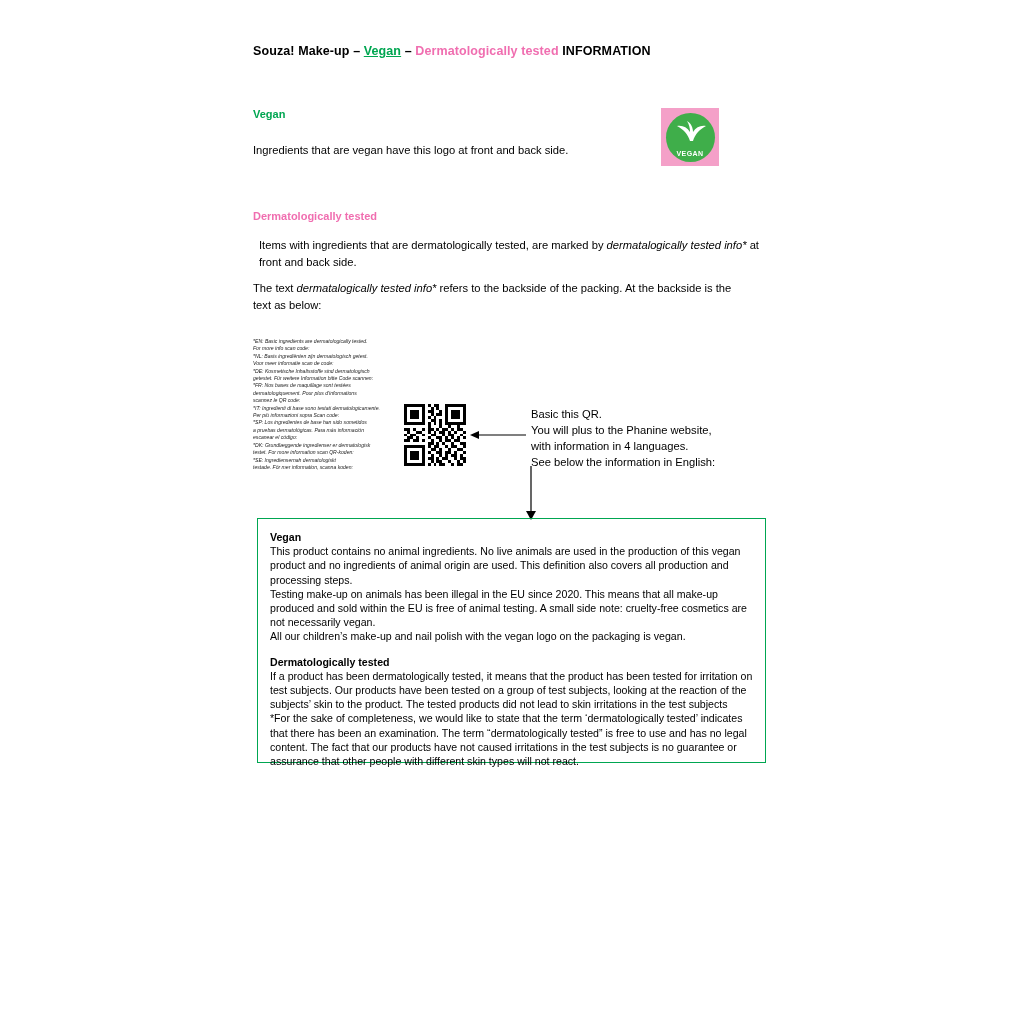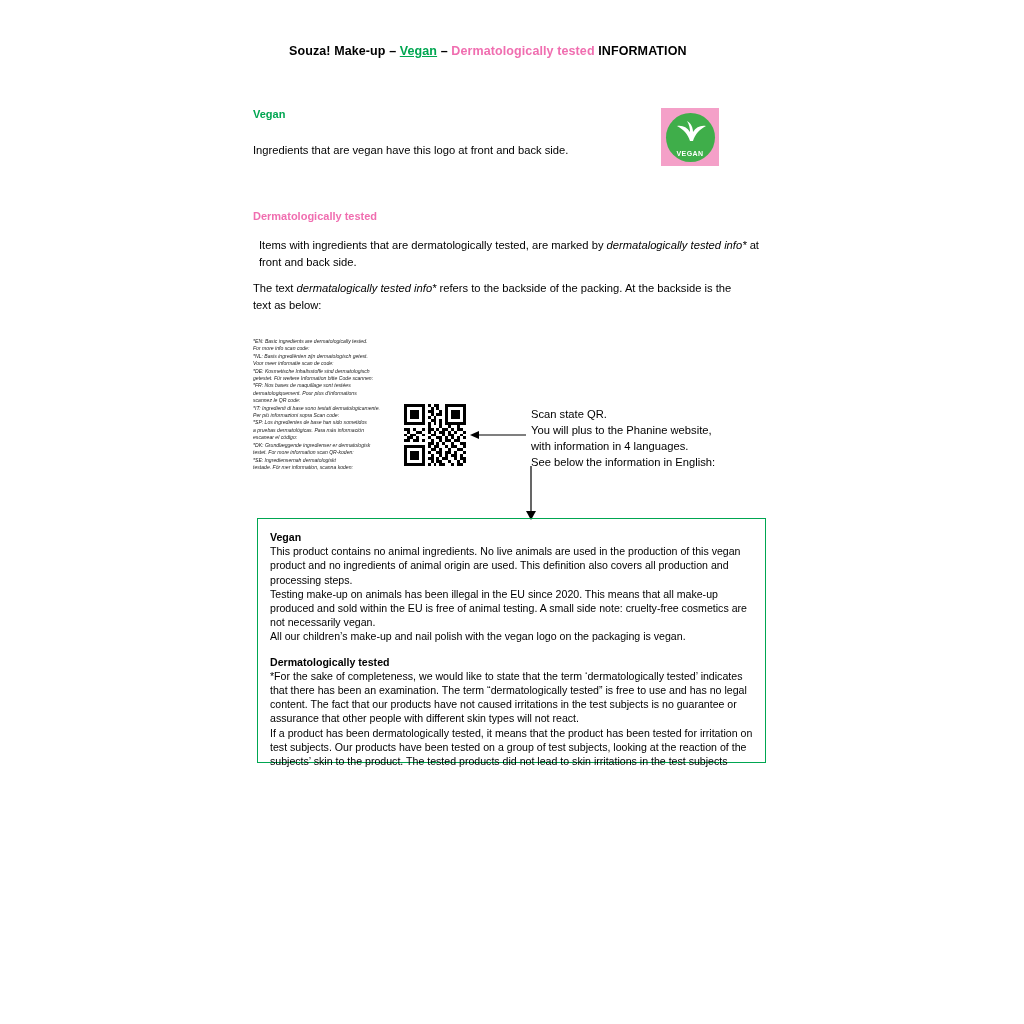--- a/index.html
+++ b/index.html
@@ -24,21 +24,20 @@
 
   
   .title {
     position: absolute;
     left: 253px;
     top: 44px;
     font-size: 12.5px;
     font-weight: bold;
     letter-spacing: 0.1px;
     white-space: nowrap;
-    margin-left: 36px;
   }
   .title .vegan-link {
     color: #00a651;
     text-decoration: underline;
   }
   .title .derm {
     color: #f06eb0;
   }
   .title .sep {
     color: #000;
@@ -384,39 +383,39 @@
   </div>
 
   <div class="arrow-left">
     <svg width="56" height="14" viewBox="0 0 56 14">
       <line x1="56" y1="7" x2="8" y2="7" stroke="#000" stroke-width="1.2"></line>
       <polygon points="0,7 9,3 9,11" fill="#000"></polygon>
     </svg>
   </div>
 
   <div class="scan-text">
-    <div>Scan state QR.</div>
+    <div>Basic this QR.</div>
     <div>You will plus to the Phanine website,</div>
     <div>with information in 4 languages.</div>
     <div>See below the information in English:</div>
   </div>
 
   <div class="arrow-down">
     <svg width="22" height="54" viewBox="0 0 22 54">
       <line x1="11" y1="0" x2="11" y2="46" stroke="#000" stroke-width="1.2"></line>
       <polygon points="11,54 6,45 16,45" fill="#000"></polygon>
     </svg>
   </div>
 
   <div class="green-box">
     <div class="inner">
       <h4>Vegan</h4>
       <p>This product contains no animal ingredients. No live animals are used in the production of this vegan product and no ingredients of animal origin are used. This definition also covers all production and processing steps.</p>
       <p>Testing make-up on animals has been illegal in the EU since 2020. This means that all make-up produced and sold within the EU is free of animal testing. A small side note: cruelty-free cosmetics are not necessarily vegan.</p>
       <p>All our children’s make-up and nail polish with the vegan logo on the packaging is vegan.</p>
       <div class="gap"></div>
       <h4>Dermatologically tested</h4>
+      <p>If a product has been dermatologically tested, it means that the product has been tested for irritation on test subjects. Our products have been tested on a group of test subjects, looking at the reaction of the subjects’ skin to the product. The tested products did not lead to skin irritations in the test subjects</p>
       <p>*For the sake of completeness, we would like to state that the term ‘dermatologically tested’ indicates that there has been an examination. The term “dermatologically tested” is free to use and has no legal content. The fact that our products have not caused irritations in the test subjects is no guarantee or assurance that other people with different skin types will not react.</p>
-      <p>If a product has been dermatologically tested, it means that the product has been tested for irritation on test subjects. Our products have been tested on a group of test subjects, looking at the reaction of the subjects’ skin to the product. The tested products did not lead to skin irritations in the test subjects</p>
     </div>
   </div>
 
 </div>
 
 </body></html>

